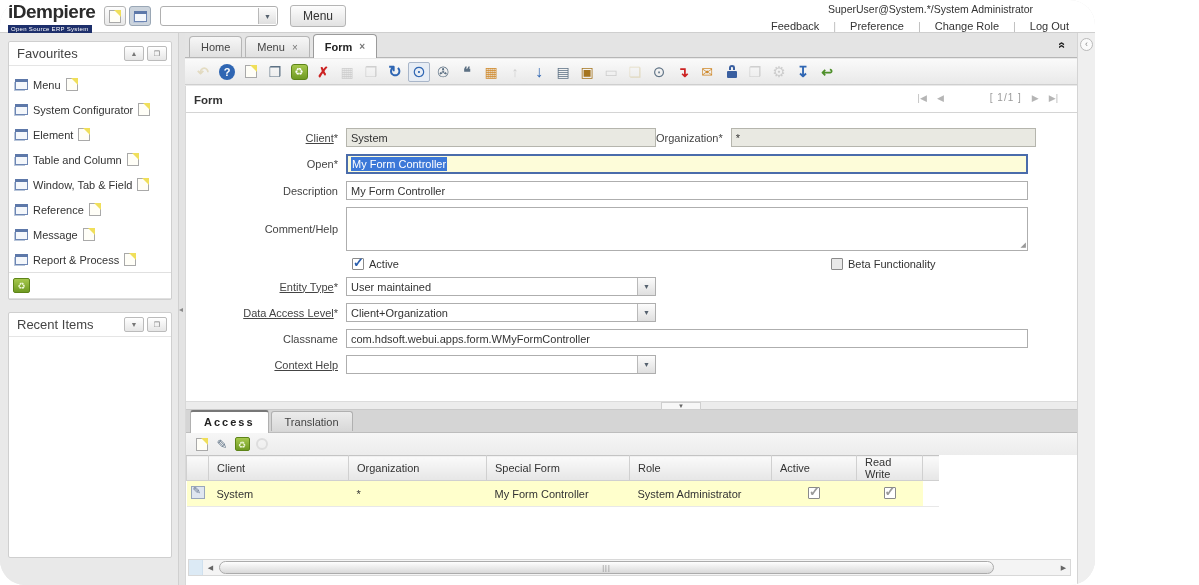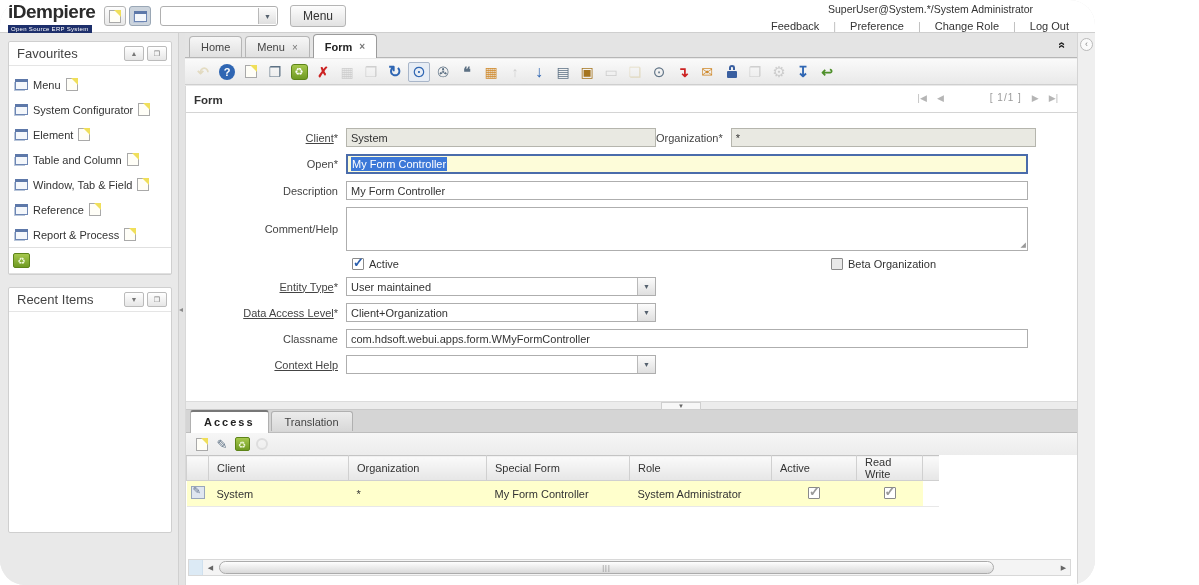--- a/index.html
+++ b/index.html
@@ -206,20 +206,25 @@
           <span class="lbl">Window, Tab &amp; Field</span>
           <span class="noteicon"></span>
         </div>
         <div class="fav-item">
           <span class="winicon"></span>
           <span class="lbl">Reference</span>
           <span class="noteicon"></span>
         </div>
         <div class="fav-item">
           <span class="winicon"></span>
+          <span class="lbl">Message</span>
+          <span class="noteicon"></span>
+        </div>
+        <div class="fav-item">
+          <span class="winicon"></span>
           <span class="lbl">Report &amp; Process</span>
           <span class="noteicon"></span>
         </div>
       </div>
       <div class="fav-footer">
         <span class="binicon">♻</span>
       </div>
     </div>
     <div class="panel recent-panel">
       <div class="panel-head">
@@ -332,21 +337,21 @@
             <span class="tarea-resize">◢</span>
           </div>
 
           <div class="checksrow">
             <div class="checkblock wblock">
               <span class="cb checked"></span>
               <span class="cblbl">Active</span>
             </div>
             <div class="checkblock">
               <span class="cb shade"></span>
-              <span class="cblbl">Beta Organization</span>
+              <span class="cblbl">Beta Functionality</span>
             </div>
           </div>
 
           <div class="frow">
             <div class="flabel us"><span class="t">Entity Type</span><span>*</span></div>
             <div class="field w310 combo">
               <span>User maintained</span>
               <span class="combo-btn">▼</span>
             </div>
           </div>

